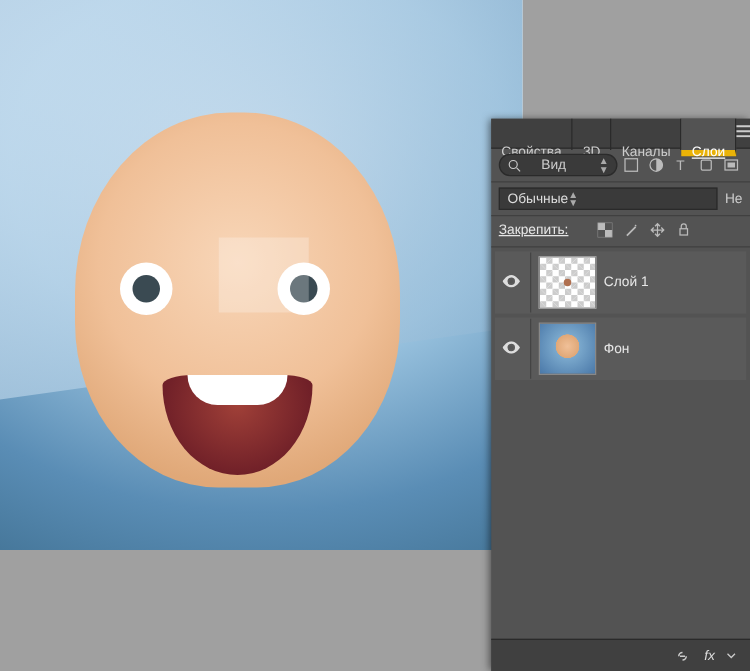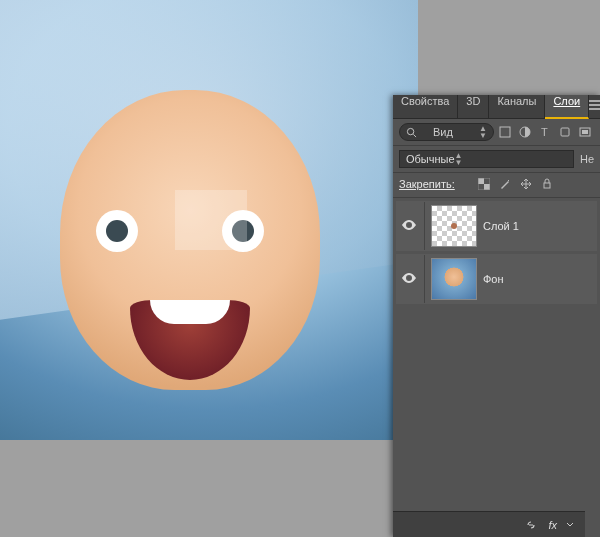--- a/index.html
+++ b/index.html
@@ -38,22 +38,22 @@
   border: 1px solid rgba(255,255,255,0.0);
   background: rgba(255,255,255,0.25);
 }
 
 .panel {
   position: absolute; right: 0; top: 95px; width: 207px; height: 442px;
   background: #535353; color: #e6e6e6; font-size: 11px;
   box-shadow: -2px 0 6px rgba(0,0,0,0.5);
 }
 .tabs { display: flex; background: #404040; height: 24px; border-bottom: 1px solid #2a2a2a; }
-.tab { padding: 0 8px 4px; color: #ccc; cursor: pointer; border-right: 1px solid #2a2a2a; }
-.tab.active { background: #535353; color: #fff; border-bottom: 2px solid #eab308; margin-bottom: -1px; text-decoration: underline; }
+.tab { padding: 21px 8px 4px; color: #ccc; cursor: pointer; border-right: 1px solid #2a2a2a; }
+.tab.active { background: #535353; color: #fff; border-bottom: 5px solid #eab308; margin-bottom: -1px; text-decoration: underline; }
 .tabs-menu { margin-left: auto; width: 18px; text-align: center; padding-top: 5px; color: #ccc; }
 
 .search-row { display: flex; align-items: center; padding: 4px 6px; gap: 4px; border-bottom: 1px solid #404040; }
 .search-pill { flex: 1; background: #3a3a3a; border: 1px solid #2a2a2a; border-radius: 10px; height: 18px; display: flex; align-items: center; padding: 0 6px; color: #ccc; gap: 16px; }
 .search-pill svg { width: 11px; height: 11px; }
 .row-icons { display: flex; gap: 6px; padding-right: 2px; }
 .mini-icon { width: 14px; height: 14px; display: flex; align-items: center; justify-content: center; }
 
 .blend-row { display: flex; align-items: center; padding: 4px 6px; gap: 6px; border-bottom: 1px solid #404040; }
 .blend-select { flex: 1; background: #3a3a3a; border: 1px solid #2a2a2a; height: 18px; display: flex; align-items: center; justify-content: flex-start; padding: 0 6px; color: #ddd; }
@@ -88,21 +88,21 @@
 }
 .thumb .dot { position:absolute; left:50%; top:50%; width:6px; height:6px; background:#b07050; border-radius:50%; transform:translate(-50%,-50%); }
 .thumb.photo {
   background: radial-gradient(circle at 50% 40%, #f8d6b8 0%, #f0c098 45%, #fff 46%, #fff 100%);
 }
 .thumb.photo2 {
   background: radial-gradient(circle at 50% 45%, #f0c098 0%, #e0a878 30%, #7aa8cc 31%, #4a78a8 100%);
 }
 .layer-name { color: #e6e6e6; font-size: 11px; }
 .bottom-bar {
-  position: absolute; bottom: 0; left: 0; right: 15px; height: 26px;
+  position: absolute; bottom: 0; left: 0; right: 0; height: 26px;
   background: #404040; border-top: 1px solid #2a2a2a;
   display: flex; align-items: center; justify-content: flex-end; gap: 10px; padding: 0 8px;
 }
 .bottom-bar .mini-icon { width: 14px; height: 14px; color: #ccc; }
 .fx-label { font-style: italic; font-size: 11px; color: #ddd; margin-right: -4px; }
 </style>
 </head>
 <body>
 
 <div class="canvas-area">

